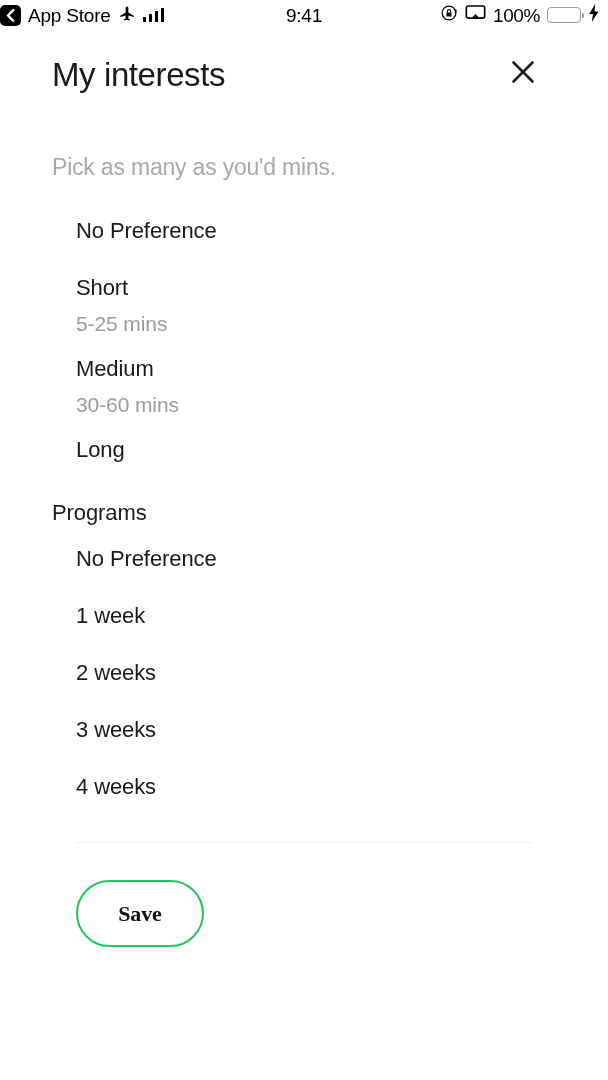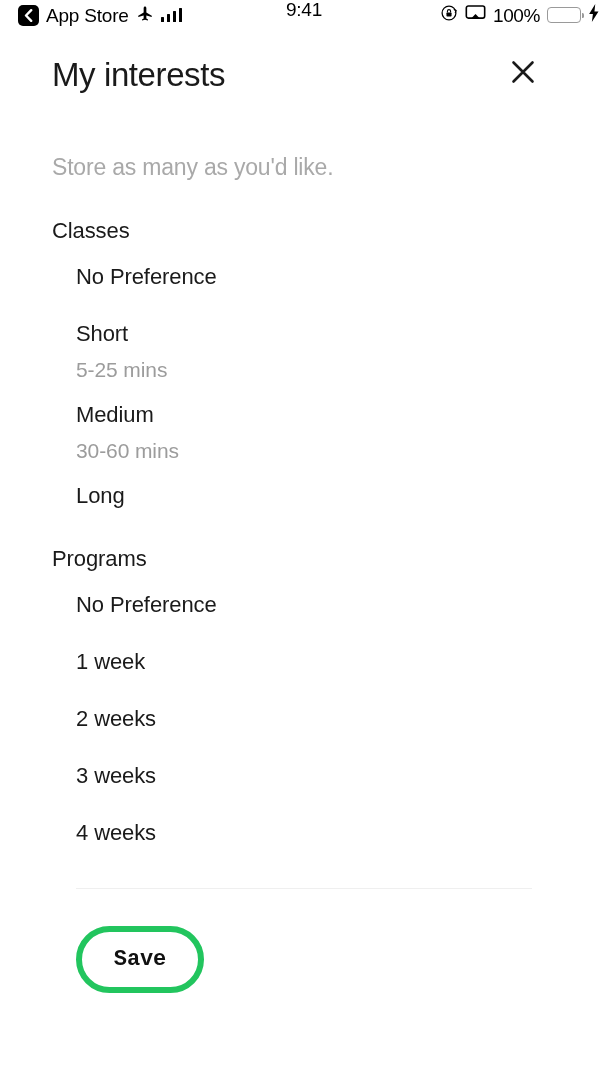--- a/index.html
+++ b/index.html
@@ -13,21 +13,22 @@
     font-family: "Liberation Sans", sans-serif;
     -webkit-font-smoothing: antialiased;
     overflow: hidden;
     position: relative;
   }
 
   
   .status-bar {
     height: 30px;
     display: flex;
-    padding: 0 8px 0 18px;
+    align-items: center;
+    padding: 0 8px 0 0;
     box-sizing: border-box;
     position: relative;
   }
   .status-left {
     display: flex;
     align-items: center;
     gap: 7px;
   }
   .back-chip {
     width: 21px;
@@ -187,24 +188,24 @@
     height: 1px;
     background: #efefef;
     margin: 44px 0 0 24px;
     margin-right: 24px;
   }
   .save-wrap { padding-left: 24px; }
   .save-button {
     margin-top: 37px;
     width: 128px;
     height: 67px;
-    border: 6px solid #22c55e;
+    border: 2px solid #22c55e;
     background: #ffffff;
     border-radius: 34px;
-    font-family: Liberation Mono, monospace;
+    font-family: Liberation Serif, serif;
     font-size: 22px;
     font-weight: bold;
     color: #111;
     letter-spacing: -0.1px;
     cursor: pointer;
     padding: 0;
   }
 </style>
 </head>
 <body>
@@ -266,24 +267,23 @@
   <div class="close-btn">
     <span>
       <svg width="26" height="26" viewBox="0 0 26 26">
         <path d="M3.5 3.5 L22.5 22.5 M22.5 3.5 L3.5 22.5" fill="none" stroke="#1a1a1a" stroke-width="2.6" stroke-linecap="round"></path>
       </svg>
     </span>
   </div>
 </div>
 
 <div class="content">
-  <div class="subtitle">Store as many as you'd like.</div>
+  <div class="subtitle">Pick as many as you'd mins.</div>
 
   <div class="section">
-    <div class="section-title">Classes</div>
     <ul class="option-list">
       <li class="option-item">
         <span class="option-label">No Preference</span>
       </li>
       <li class="option-item spaced">
         <span class="option-label">Short</span>
         <span class="option-sub">5-25 mins</span>
       </li>
       <li class="option-item">
         <span class="option-label">Medium</span>

